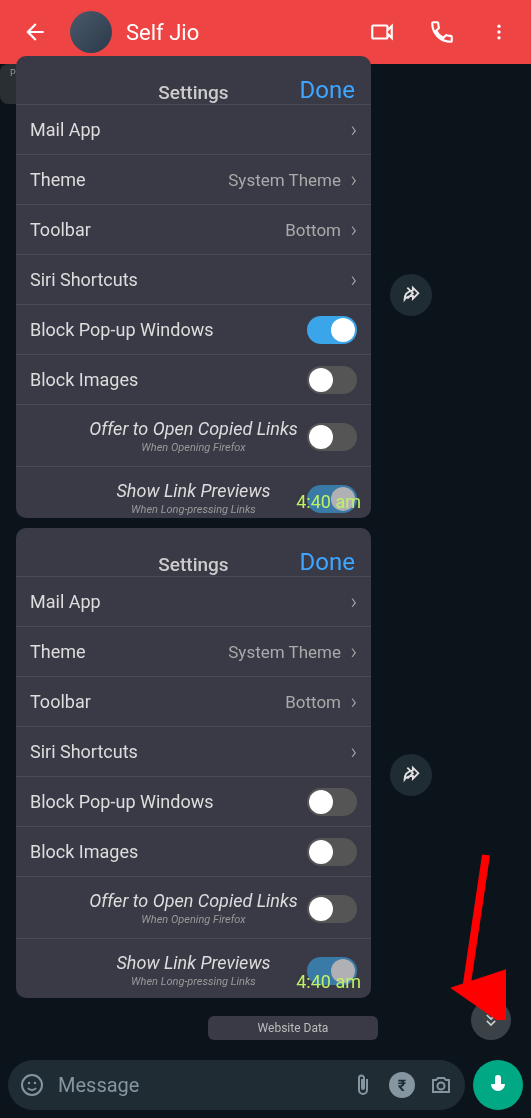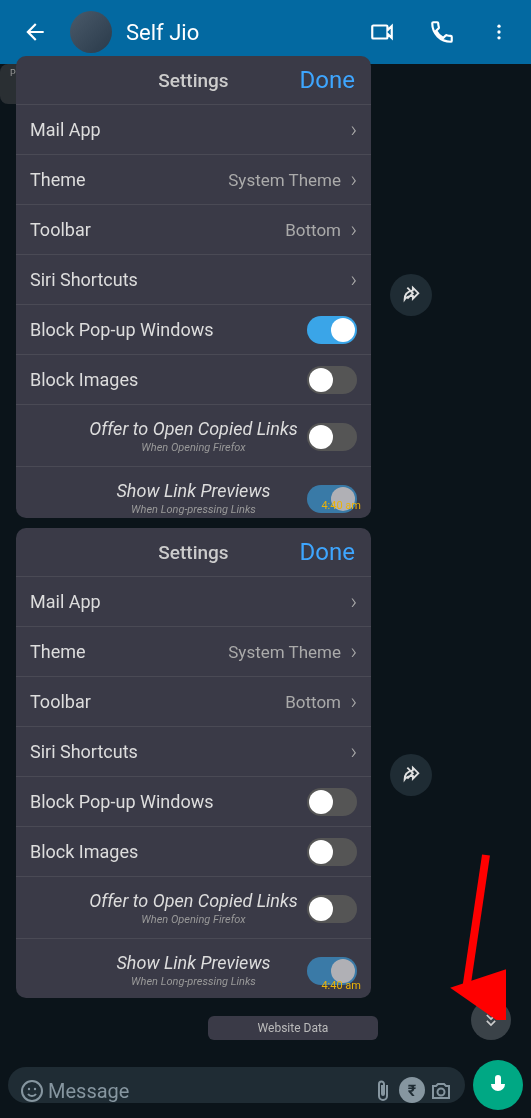--- a/index.html
+++ b/index.html
@@ -1,66 +1,66 @@
 <!DOCTYPE html>
 <html><head>
 <meta charset="utf-8">
 <style>
 * { margin: 0; padding: 0; box-sizing: border-box; font-family: -apple-system, Roboto, Arial, sans-serif; }
 body { width: 531px; height: 1118px; background: #0b141a; position: relative; overflow: hidden; }
 
 
-.header { height: 64px; background: #0369a1; display: flex; align-items: center; padding: 0 10px; gap: 10px; }
+.header { height: 64px; background: #ef4444; display: flex; align-items: center; padding: 0 10px; gap: 10px; }
 .avatar { width: 42px; height: 42px; border-radius: 50%; background: linear-gradient(135deg, #4a5a6a, #2a3a4a); flex-shrink: 0; }
 .contact-name { color: #fff; font-size: 22px; font-weight: 400; flex: 1; margin-left: 4px; }
 .hicon { width: 26px; height: 26px; fill: #fff; margin: 0 12px; cursor: pointer; }
 
 
 .chat { position: absolute; top: 64px; bottom: 66px; left: 0; right: 0; background: #0b141a; }
 
 
 .bubble { position: absolute; background: #3a3a47; border-radius: 10px; overflow: hidden; width: 355px; }
 .bubble1 { left: 16px; top: -8px; height: 462px; }
 .bubble2 { left: 16px; top: 464px; height: 470px; }
 .bubble3 { left: 16px; top: 942px; width: 370px; height: 40px; background: #2a2f33; border-radius: 8px; display:flex; align-items:flex-start; padding: 4px 10px 0; }
 .privacy-lbl { color: #999; font-size: 9px; letter-spacing: 0.5px; }
 .webdata { position: absolute; left: 208px; top: 952px; width: 170px; height: 24px; background: #3a3a47; border-radius: 6px; display:flex; align-items:center; justify-content:center; }
 .webdata span { color: #bbb; font-size: 12px; text-align: center; }
 
 
-.shead { display: flex; align-items: center; justify-content: center; height: 48px; position: relative; }
+.shead { display: flex; align-items: flex-end; justify-content: center; height: 48px; position: relative; }
 .stitle { color: #ccc; font-size: 19px; font-weight: 500; }
 .sdone { position: absolute; right: 16px; color: #3ea6ff; font-size: 24px; }
 .row { display: flex; align-items: center; padding: 6px 14px; border-top: 1px solid #4a4a55; position: relative; }
 .row.h1 { height: 50px; }
 .row.h2 { height: 62px; flex-direction: column; align-items: center; justify-content: center; font-style: italic; }
 .row .lbl { color: #ddd; font-size: 18px; }
 .row .sub { color: #999; font-size: 11px; margin-top: 2px; }
 .row .val { color: #aaa; font-size: 17px; margin-left: auto; margin-right: 16px; text-align: right; }
 .chev { position: absolute; right: 14px; color: #aaa; font-size: 22px; font-weight: 300; }
 .toggle { position: absolute; right: 14px; width: 50px; height: 28px; border-radius: 14px; background: #555; }
 .toggle .knob { width: 24px; height: 24px; border-radius: 50%; background: #fff; position: absolute; top: 2px; left: 2px; }
 .toggle.on { background: #3aa5e8; }
 .toggle.on .knob { left: 24px; }
-.time { position: absolute; right: 10px; bottom: 6px; color: #eab308; font-size: 11px; margin-left: 32px; }
+.time { position: absolute; right: 10px; bottom: 6px; color: #bef264; font-size: 18px; margin-left: 32px; }
 
 
 .fwd { position: absolute; width: 42px; height: 42px; border-radius: 50%; background: #1f2c34; display: flex; align-items: center; justify-content: center; }
 .fwd svg { width: 22px; height: 22px; fill: #e0e0e0; }
 
 
 .scrolldown { position: absolute; right: 20px; bottom: 78px; width: 40px; height: 40px; border-radius: 50%; background: #3a4248; display:flex; align-items:center; justify-content:center; }
 .scrolldown svg { width: 20px; height: 20px; fill: #ccc; }
 
 
 .redarrow { position: absolute; right: 25px; top: 850px; pointer-events: none; }
 
 
 .inputbar { position: absolute; bottom: 6px; left: 8px; right: 8px; height: 54px; display: flex; align-items: center; gap: 8px; }
-.msgbox { flex: 1; height: 36px; background: #1f2c34; border-radius: 26px; display: flex; align-items: flex-end; padding: 0 12px; gap: 4px; }
+.msgbox { flex: 1; height: 50px; background: #1f2c34; border-radius: 26px; display: flex; align-items: center; padding: 0 12px; gap: 14px; }
 .msgbox .ph { color: #8696a0; font-size: 20px; flex: 1; }
 .iicon { width: 24px; height: 24px; fill: #8696a0; }
 .rupee { width: 26px; height: 26px; border-radius: 50%; background: #8696a0; color: #1f2c34; display:flex; align-items:center; justify-content:center; font-size: 16px; font-weight: bold; }
 .micbtn { width: 50px; height: 50px; border-radius: 50%; background: #00a884; display:flex; align-items:center; justify-content:center; }
 .micbtn svg { width: 24px; height: 24px; fill: #fff; }
 </style>
 </head>
 <body>
 
 <div class="header">

